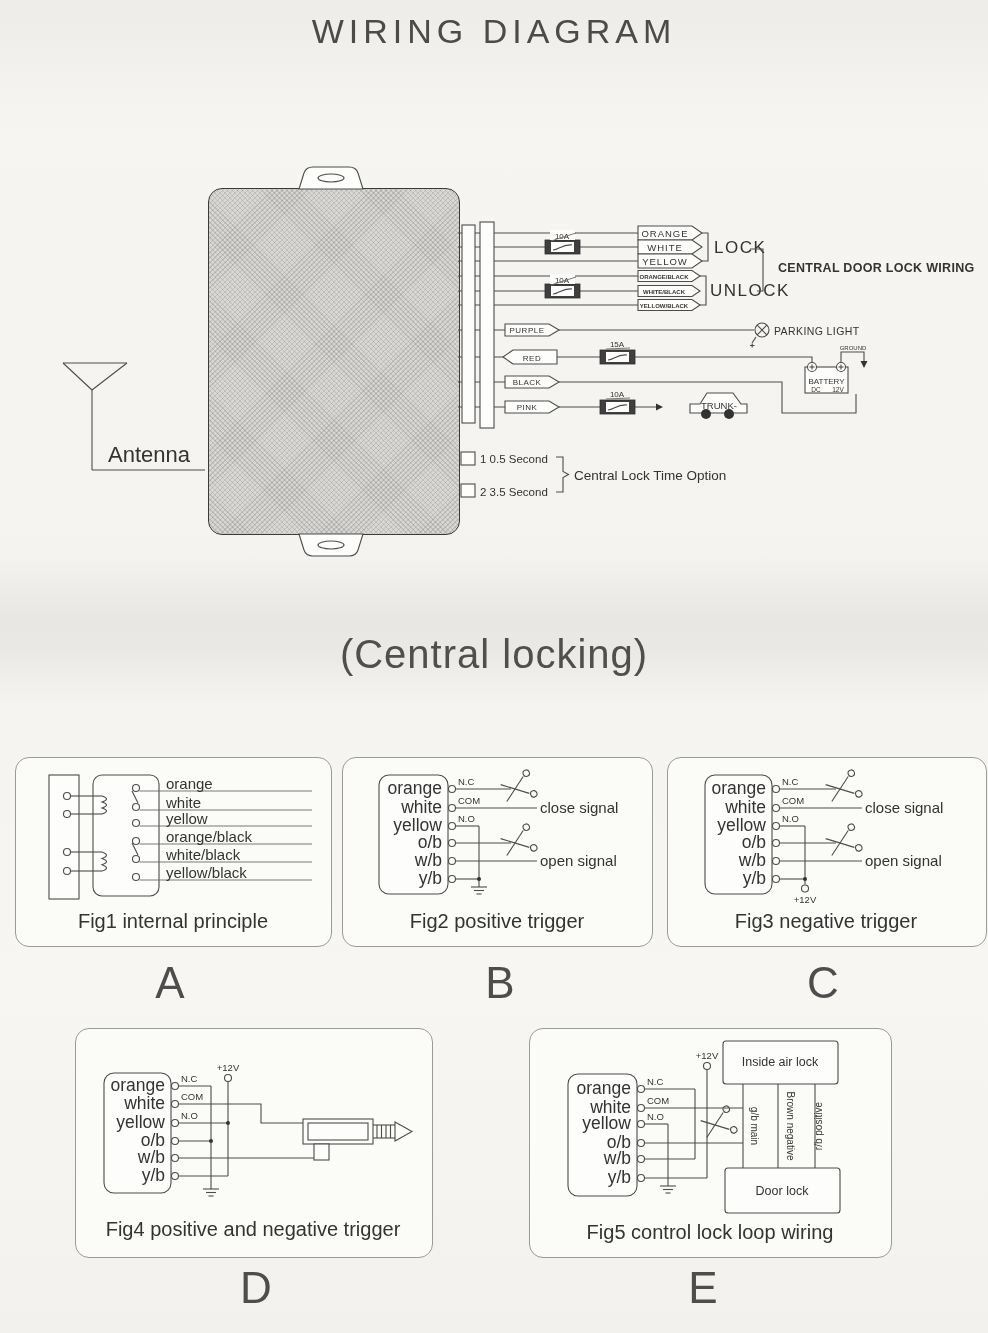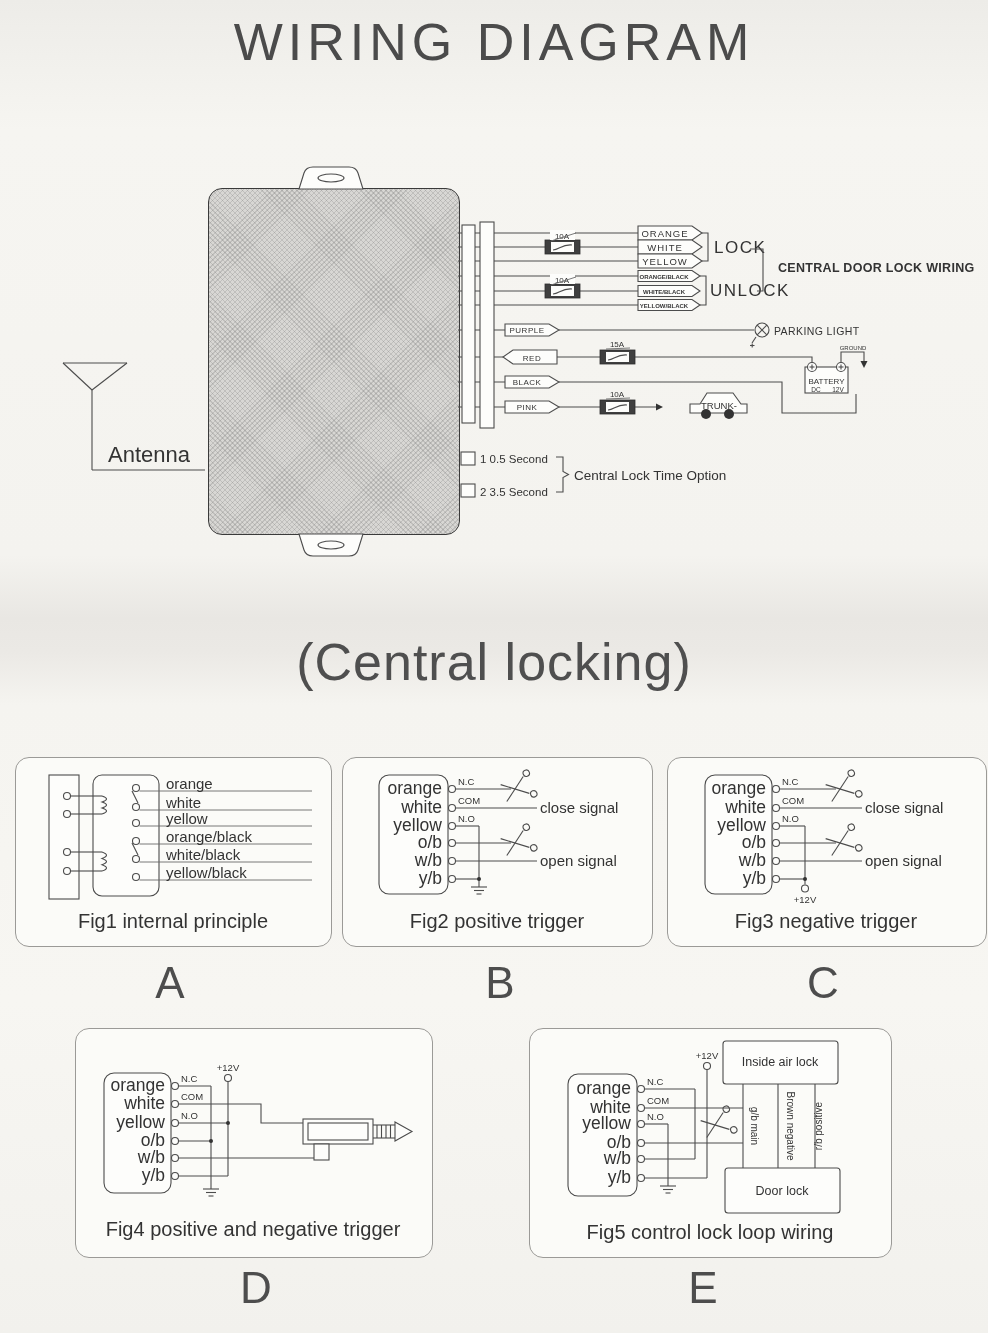--- a/index.html
+++ b/index.html
@@ -6,25 +6,25 @@
   .page{
     position:relative;width:988px;height:1333px;overflow:hidden;
     font-family:"Liberation Sans",sans-serif;color:#3d3d3d;
     background:linear-gradient(180deg,#edece8 0px,#f2f1ed 70px,#f6f5f1 130px,
       #f4f3ef 555px,#e9e7e3 618px,#ebe9e5 652px,#f5f4f0 705px,
       #f7f6f2 1000px,#f2f1ed 1333px);
   }
   .abs{position:absolute;}
   .title{
     position:absolute;left:0;top:12px;width:988px;text-align:center;
-    font-size:52px;letter-spacing:5px;color:#4b4b4b;font-weight:400;
+    font-size:34px;letter-spacing:5px;color:#4b4b4b;font-weight:400;
   }
   .subtitle{
     position:absolute;left:0;top:632px;width:988px;text-align:center;
-    font-size:52px;letter-spacing:1px;color:#4f4f4f;font-weight:400;
+    font-size:40px;letter-spacing:1px;color:#4f4f4f;font-weight:400;
   }
   .main-unit{
     position:absolute;left:208px;top:188px;width:250px;height:345px;
     border:1.6px solid #3a3a3a;border-radius:14px;
     background-color:#d8d7d4;
     background-image:
       repeating-linear-gradient(45deg, rgba(105,105,105,.22) 0 1px, transparent 1px 3.5px),
       repeating-linear-gradient(-45deg, rgba(105,105,105,.22) 0 1px, transparent 1px 3.5px);
   }
   .figbox{

